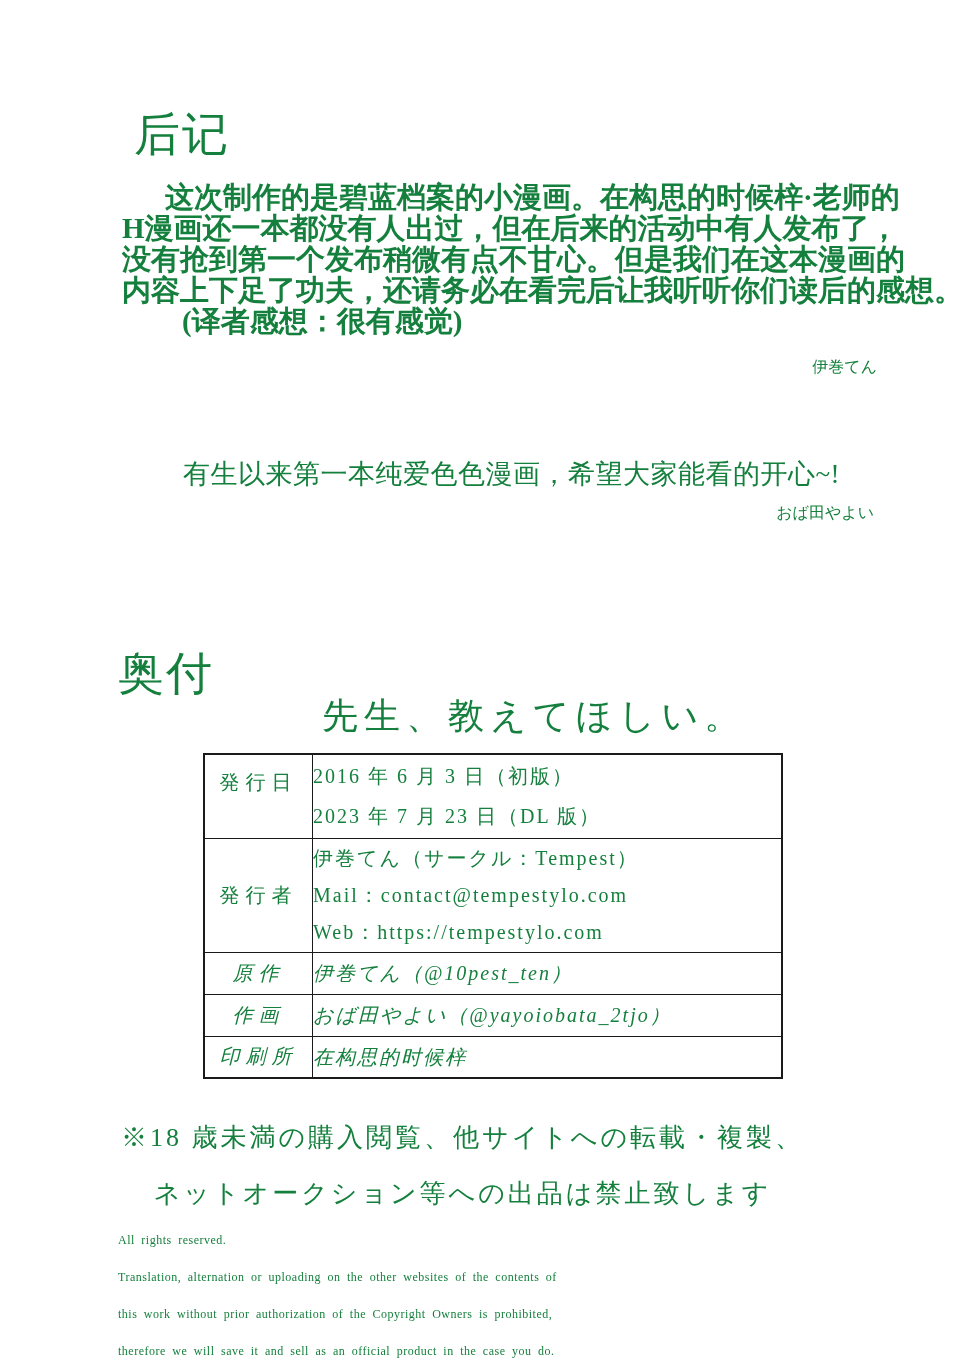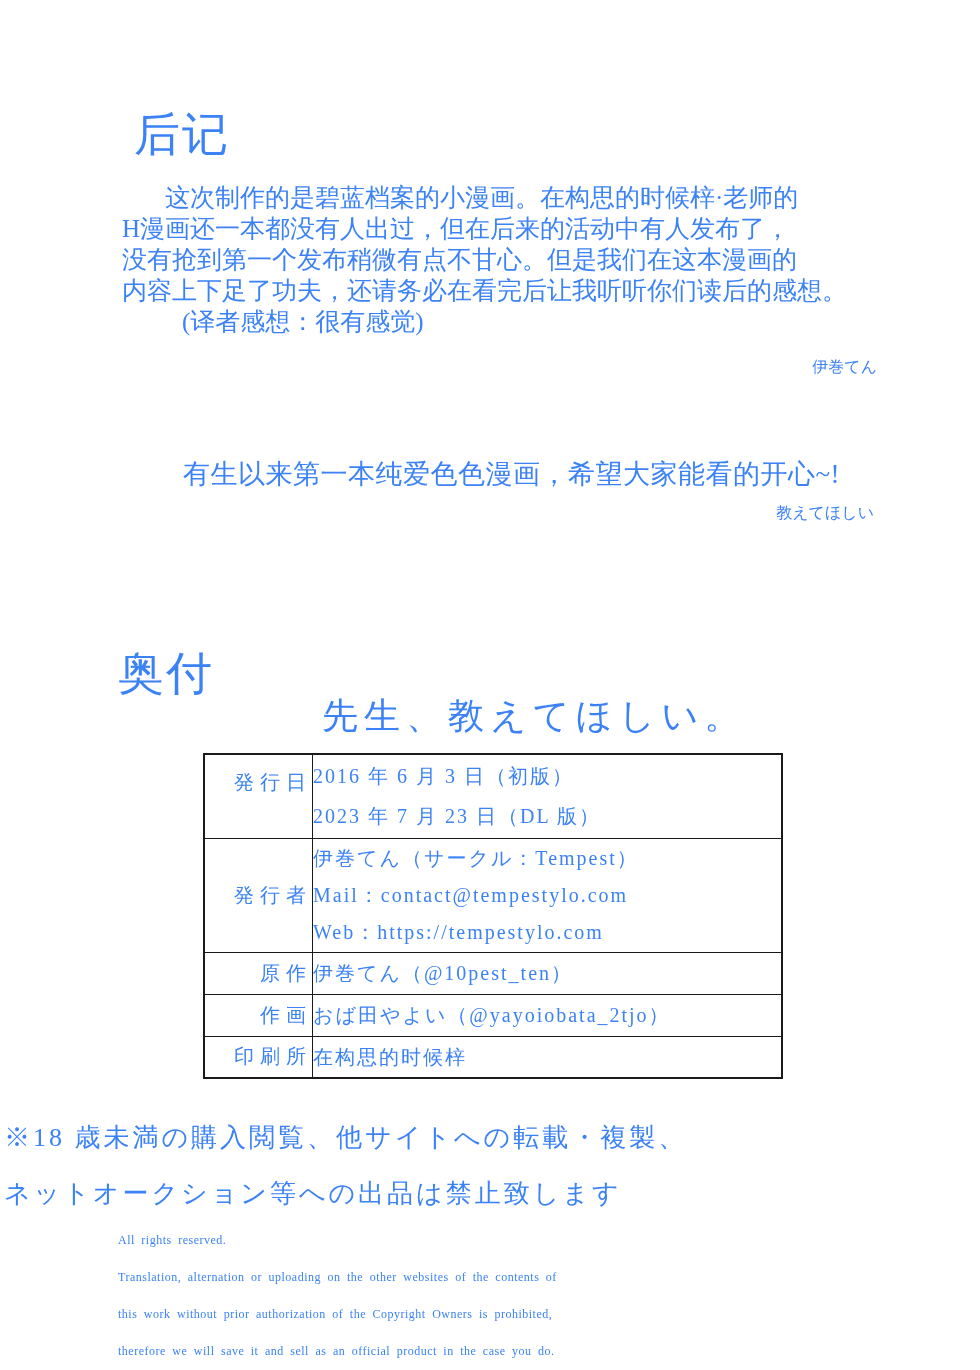--- a/index.html
+++ b/index.html
@@ -5,38 +5,39 @@
   html, body {
     margin: 0;
     padding: 0;
     background: #ffffff;
   }
   .page {
     position: relative;
     width: 980px;
     height: 1370px;
     background: #ffffff;
-    color: #3b82f6;
+    color: #15803d;
     font-family: "Liberation Serif", "DejaVu Serif", serif;
     overflow: hidden;
   }
   .abs { position: absolute; }
 
   
   .big-heading {
     font-size: 46px;
     font-weight: 500;
     letter-spacing: 2px;
     white-space: nowrap;
   }
   .afterword-body { width: 760px; }
   .afterword-body .line {
-    font-size: 25px;
+    font-size: 29px;
     line-height: 31px;
     white-space: nowrap;
+    font-weight: bold;
   }
   .afterword-body .line.indent-1 { padding-left: 43px; }
   .afterword-body .line.indent-2 { padding-left: 60px; }
 
   .signature {
     font-size: 16px;
     white-space: nowrap;
   }
   .artist-comment {
     font-size: 27px;
@@ -58,42 +59,42 @@
     border: 2.5px solid #1a1a1a;
   }
   table.colophon td {
     border: 1.5px solid #1a1a1a;
     font-size: 20px;
     vertical-align: middle;
     padding: 0;
   }
   td.label-cell {
     width: 107px;
-    text-align: right;
+    text-align: center;
     letter-spacing: 6px;
   }
   td.label-cell.va-top {
     vertical-align: top;
     padding-top: 14px;
   }
   td.value-cell {
     width: 468px;
     padding-left: 18px;
     letter-spacing: 2px;
   }
   .row-publishdate  { height: 84px; }
   .row-publisher    { height: 114px; }
-  .row-single       { height: 42px; }
+  .row-single       { height: 42px; font-style: italic; }
   .value-cell .vline { line-height: 40px; white-space: nowrap; }
   .row-publisher .vline { line-height: 37px; }
 
   .notice {
-    left: 4px;
+    left: 12px;
     width: 901px;
-    text-align: left;
+    text-align: center;
   }
   .notice .nline {
     font-size: 26px;
     letter-spacing: 3px;
     line-height: 32px;
     white-space: nowrap;
   }
   .notice .nline + .nline { margin-top: 24px; }
 
   .copyright .cline {
@@ -116,21 +117,21 @@
     <div class="line">H漫画还一本都没有人出过，但在后来的活动中有人发布了，</div>
     <div class="line">没有抢到第一个发布稍微有点不甘心。但是我们在这本漫画的</div>
     <div class="line">内容上下足了功夫，还请务必在看完后让我听听你们读后的感想。</div>
     <div class="line indent-2">(译者感想：很有感觉)</div>
   </div>
 
   <div class="abs signature" style="right:103px; top:357px;">伊巻てん</div>
 
   <div class="abs artist-comment" style="left:183px; top:456px;">有生以来第一本纯爱色色漫画，希望大家能看的开心~!</div>
 
-  <div class="abs signature" style="right:106px; top:503px;">教えてほしい</div>
+  <div class="abs signature" style="right:106px; top:503px;">おば田やよい</div>
 
   <div class="abs big-heading" style="left:118px; top:643px;">奥付</div>
 
   <div class="abs book-title" style="left:322px; top:692px;">先生、教えてほしい。</div>
 
   <table class="colophon abs" style="left:203px; top:753px;">
     <tbody>
         <tr class="row-publishdate">
       <td class="label-cell va-top">発行日</td>
       <td class="value-cell">

